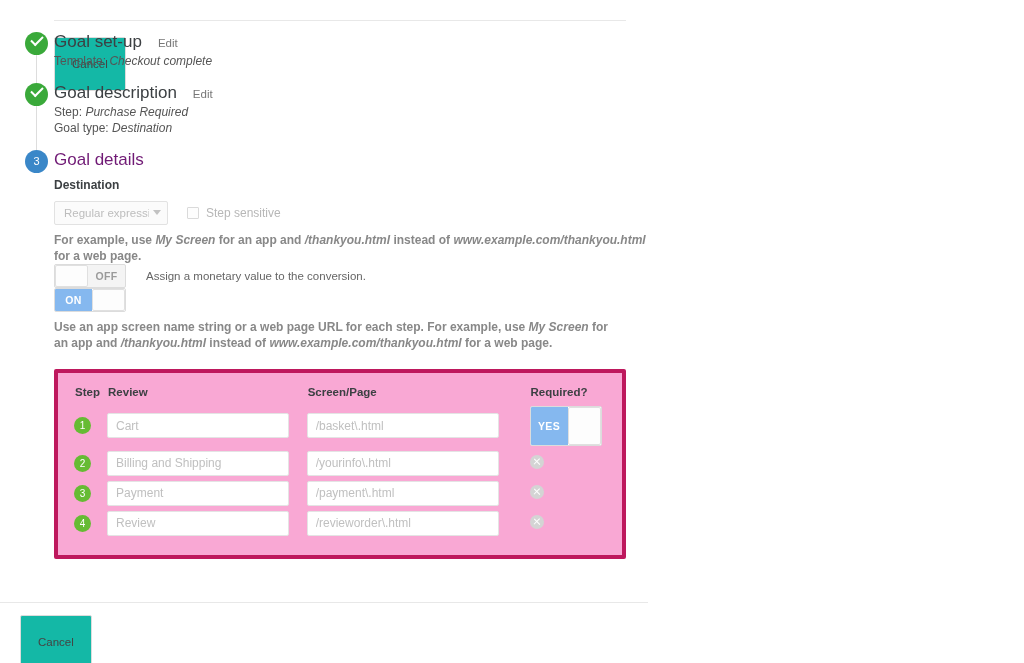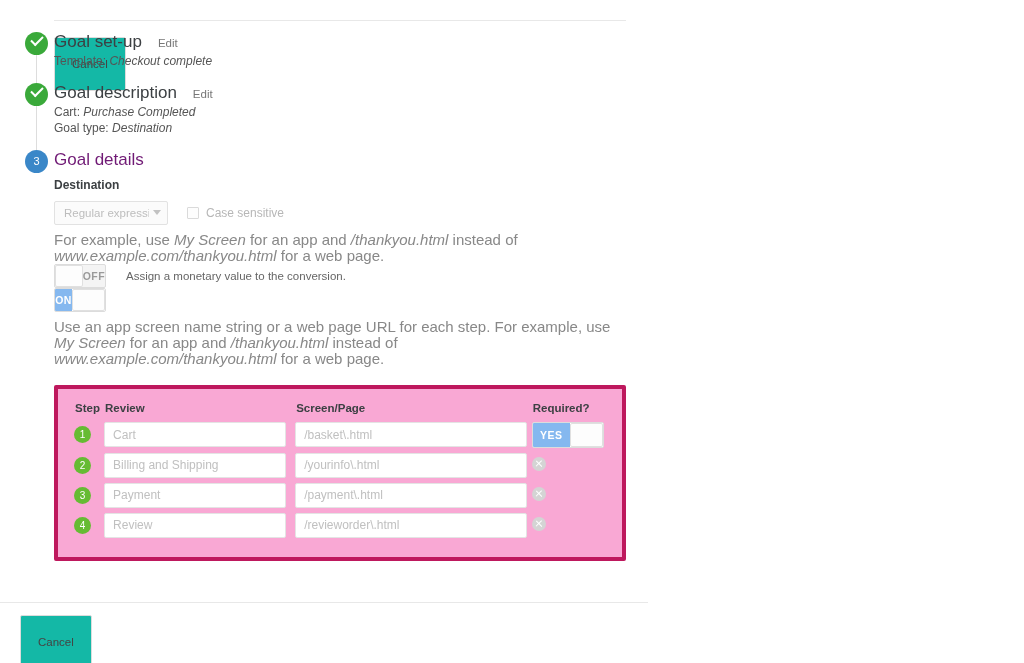--- a/index.html
+++ b/index.html
@@ -184,30 +184,31 @@
     width: 12px;
     height: 12px;
     border: 1px solid #dadada;
     background: #fdfdfd;
     border-radius: 1px;
     margin-right: 7px;
     box-sizing: border-box;
   }
 
   .helper {
-    font-size: 15px;
+    font-size: 12px;
     color: #888888;
     line-height: 16px;
     margin-top: 7px;
+    font-weight: bold;
   }
   .helper em { font-style: italic; }
 
   
   .toggle {
-    width: 52px;
+    width: 72px;
     height: 24px;
     border: 1px solid #dcdcdc;
     border-radius: 2px;
     box-sizing: border-box;
     display: flex;
     cursor: pointer;
     overflow: hidden;
     background: #f4f4f4;
   }
   .toggle .knob {
@@ -279,21 +280,21 @@
     height: 17px;
     border-radius: 50%;
     background: #66bb33;
     color: #ffffff;
     font-size: 10px;
     line-height: 17px;
     text-align: center;
     display: inline-block;
   }
   .named-input  { width: 182px; height: 25px; }
-  .screen-input { width: 232px; height: 25px; }
+  .screen-input { width: 192px; height: 25px; }
   td.cell-named  { padding-right: 0; }
   td.cell-screen { padding-right: 0; }
   .remove-icon {
     width: 14px;
     height: 14px;
     border-radius: 50%;
     background: #d4d4d4;
     display: inline-block;
     position: relative;
     cursor: pointer;
@@ -305,21 +306,21 @@
     left: 3.2px;
     top: 6.3px;
     width: 7.6px;
     height: 1.4px;
     background: #ffffff;
   }
   .remove-icon::before { transform: rotate(45deg); }
   .remove-icon::after  { transform: rotate(-45deg); }
   .toggle-small {
     width: 72px;
-    height: 26px;
+    height: 40px;
   }
 
   
   .hr {
     border: none;
     border-top: 1px solid #e8e8e8;
     margin: 0;
   }
   .btn {
     display: inline-block;
@@ -367,22 +368,22 @@
       </div>
     </div>
 
     <div class="step-row" style="position:relative; top:26px;">
       <div class="connector" style="top:23px; height:54px;"></div>
       <div class="bullet done">
           <span class="check"></span>
         </div>
       <span class="step-title">Goal description</span><a class="edit-link">Edit</a>
       <div class="summary-line">
-        <span>Cart:</span>
-        <em>Purchase Completed</em>
+        <span>Step:</span>
+        <em>Purchase Required</em>
       </div>
       <div class="summary-line">
         <span>Goal type:</span>
         <em>Destination</em>
       </div>
     </div>
 
     <div class="step-row" style="position:relative; top:40px;">
       <div class="bullet active">3</div>
       <span class="step-title blue">Goal details</span>
@@ -390,21 +391,21 @@
       <div class="details-body" style="padding-left:0;">
 
         <div class="field-label">Destination</div>
         <div class="dest-row">
           <div class="select-box">
             <span class="sel-text">Regular expression</span>
             <span class="caret"></span>
           </div>
           <div class="case-wrap">
             <span class="cbox"></span>
-            <span>Case sensitive</span>
+            <span>Step sensitive</span>
           </div>
         </div>
         <div class="helper">
           <span>For example, use </span><em>My Screen</em><span> for an app and </span><em>/thankyou.html</em><span> instead of </span><em>www.example.com/thankyou.html</em><span> for a web page.</span>
         </div>
 
         <div class="row-flex">
           <div class="toggle off">
             <span class="knob"></span>
             <span class="state">OFF</span>

